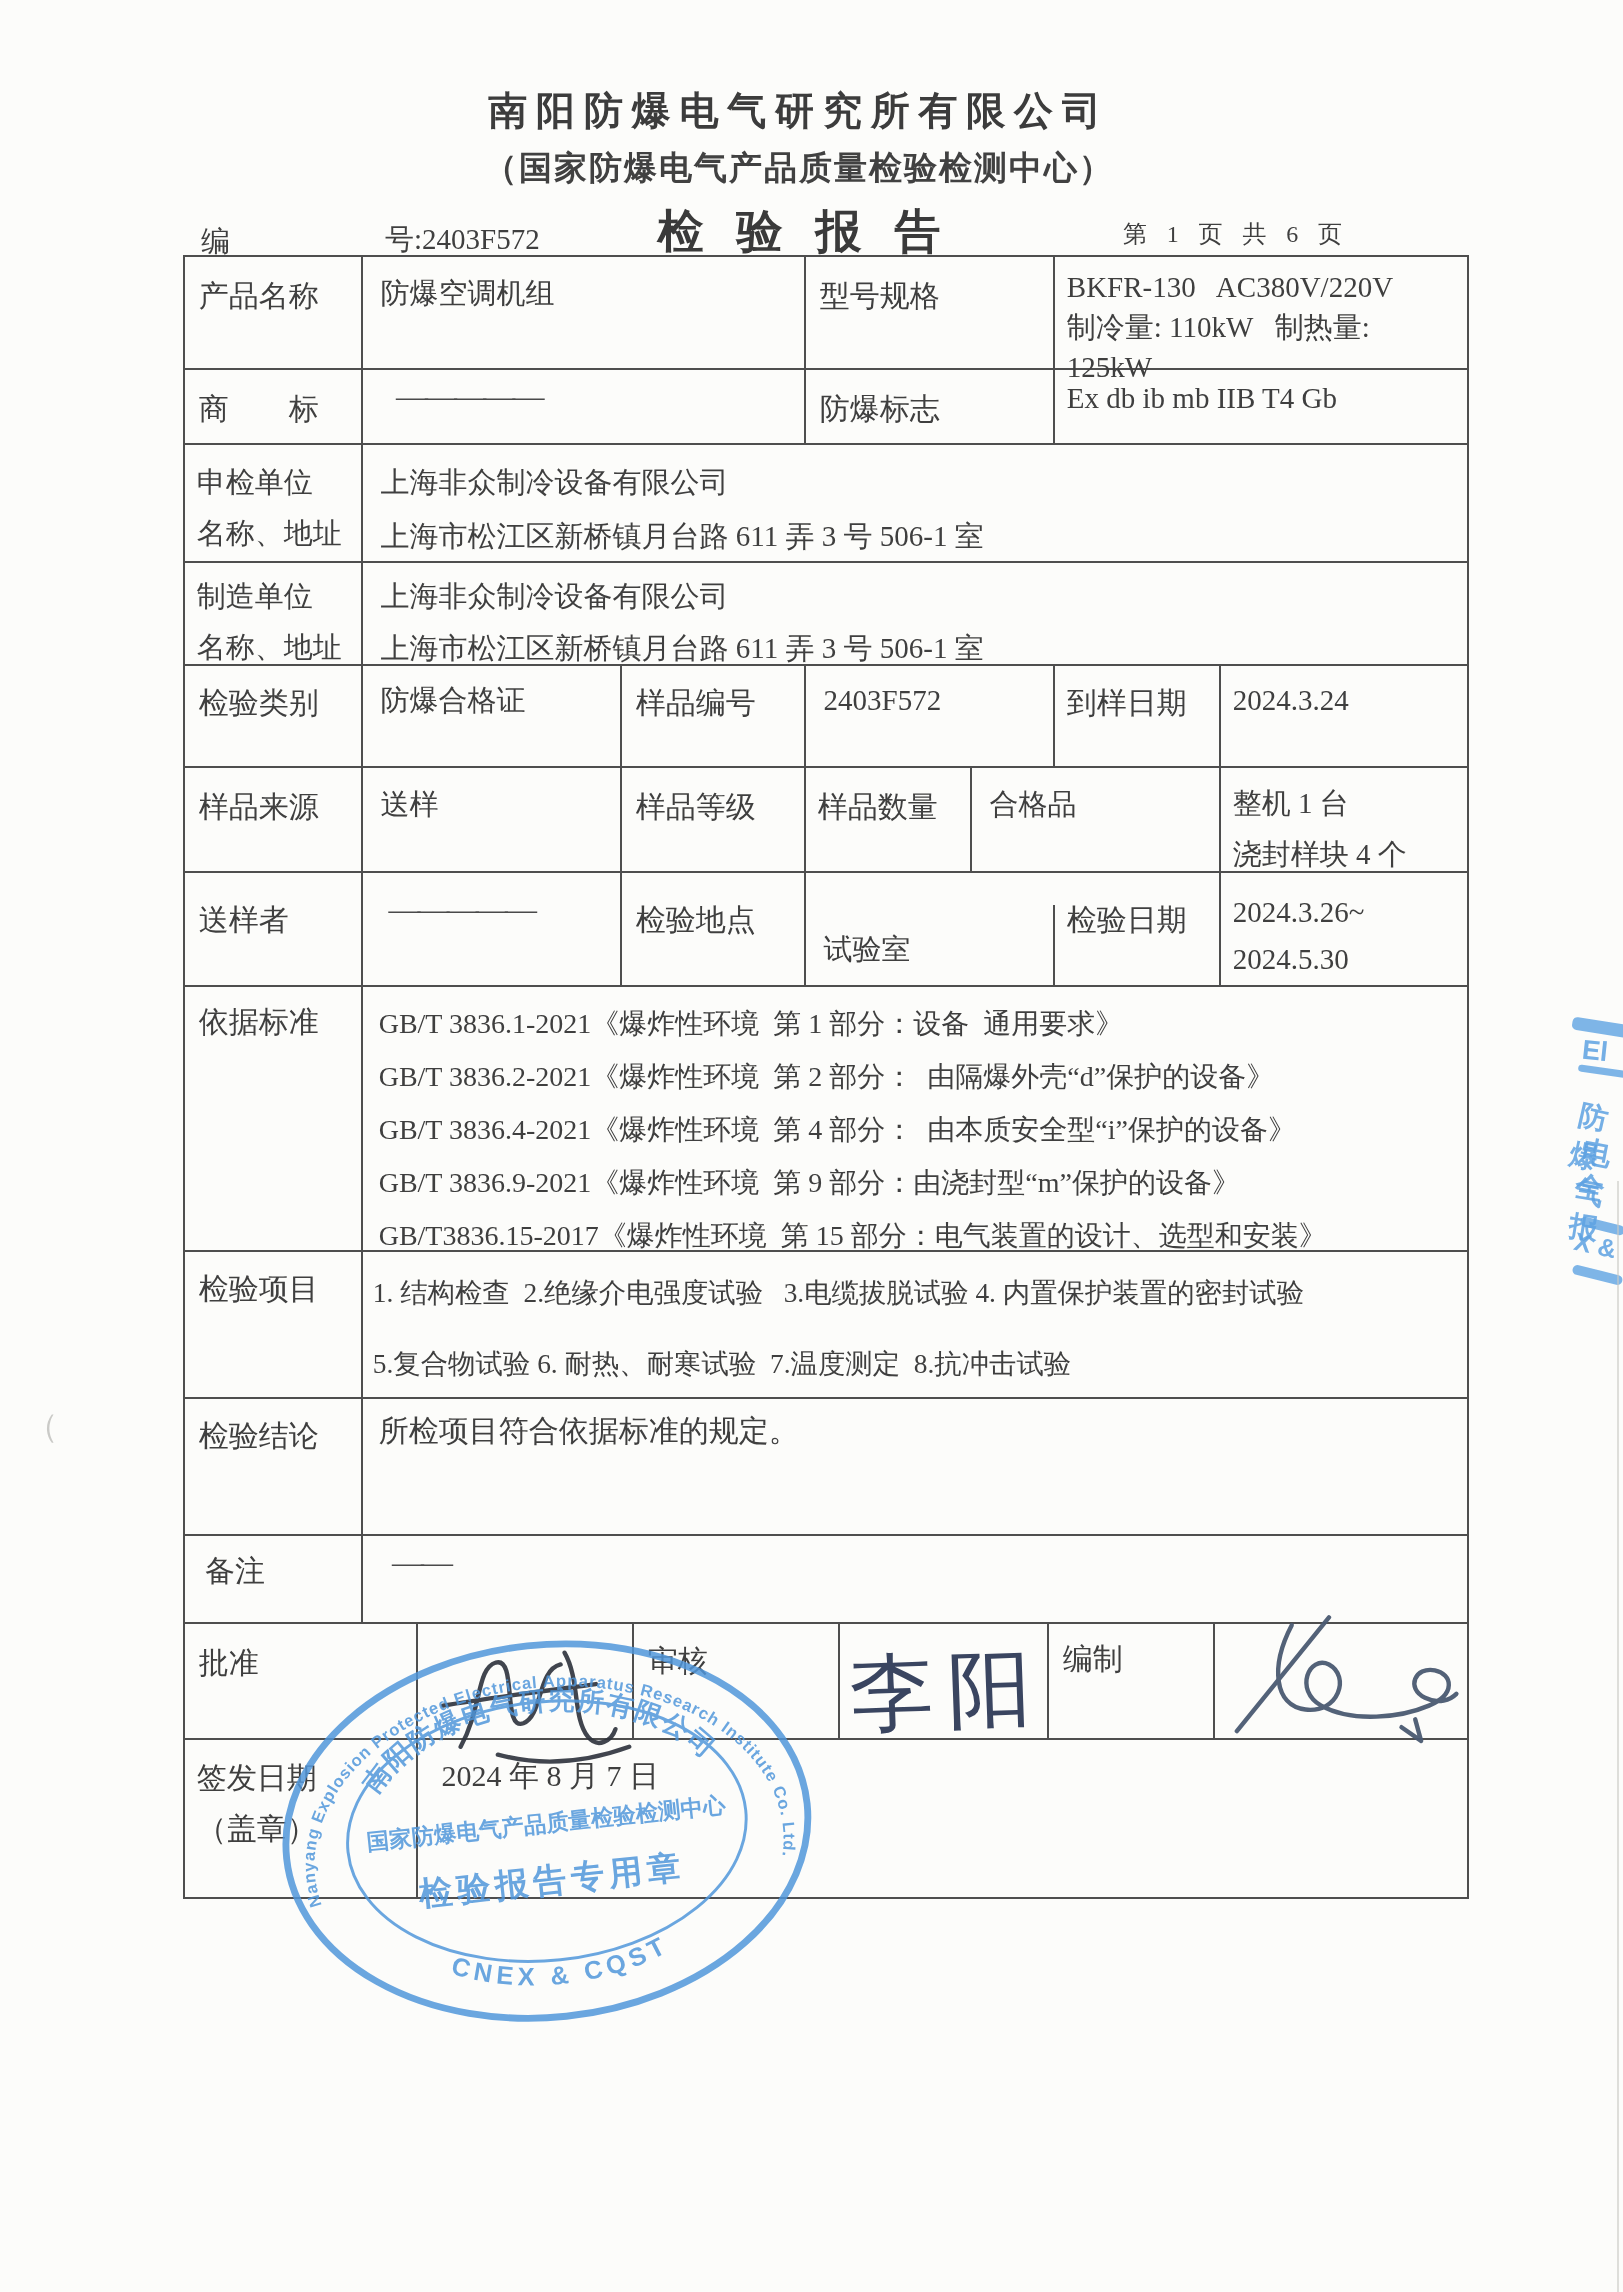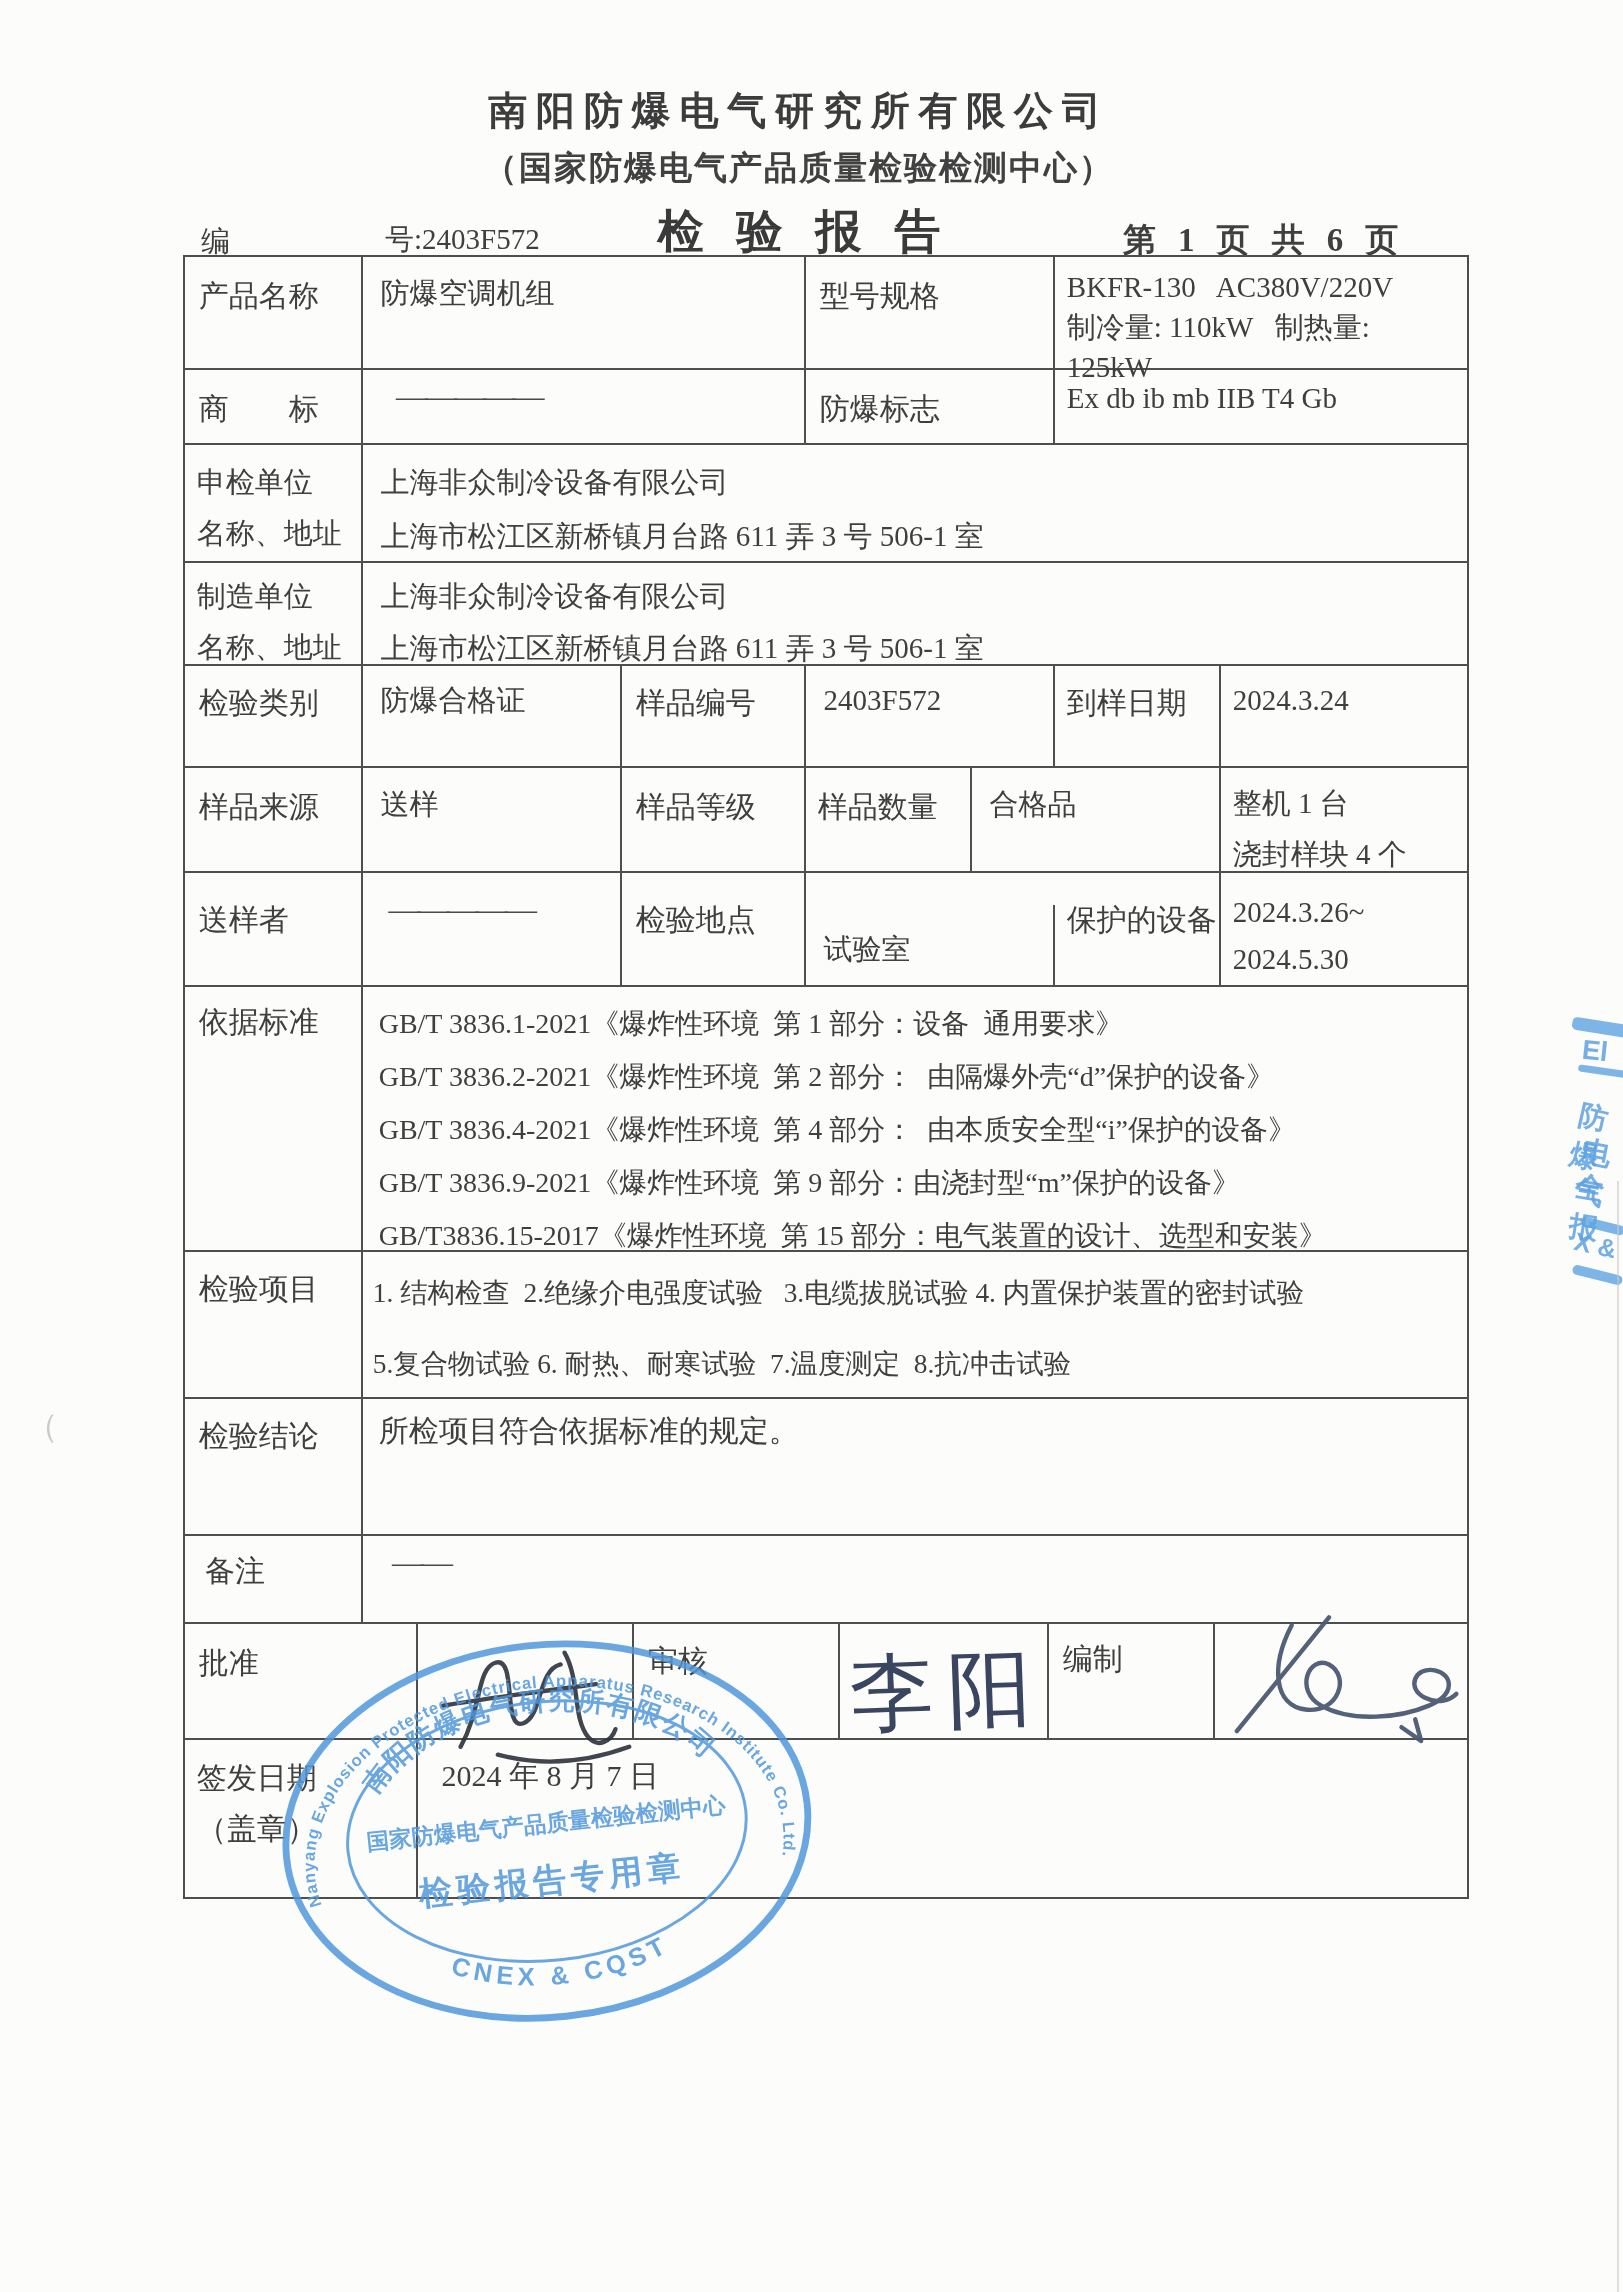--- a/index.html
+++ b/index.html
@@ -11,21 +11,21 @@
   }
   .abs{position:absolute;}
   .pre{white-space:pre;}
   
   .hdr{position:absolute;left:0;top:0;width:1598px;text-align:center;}
   .company{margin-top:84px;font-size:39px;font-weight:600;letter-spacing:8.8px;color:#3c3c3c;}
   .centername{margin-top:7.8px;font-size:33px;font-weight:600;letter-spacing:2px;color:#414141;}
   .rpt-title{margin-top:9.8px;font-size:46px;font-weight:600;letter-spacing:33px;padding-left:33px;color:#3a3a3a;}
   .no-label{left:201px;top:222px;font-size:29px;}
   .no-value{left:385px;top:220px;font-size:29px;}
-  .page-info{left:1123px;top:218px;font-size:33px;letter-spacing:6.9px;font-weight:bold;}
+  .page-info{left:1123px;top:218px;font-size:24px;letter-spacing:6.9px;}
   
   .tbl{position:absolute;left:183px;top:255px;width:1282px;border:2.5px solid #4e4e4e;background:transparent;}
   .row{display:flex;box-sizing:border-box;border-bottom:2px solid #4e4e4e;}
   .row:last-child{border-bottom:none;}
   .c{box-sizing:border-box;border-right:2px solid #4e4e4e;position:relative;overflow:visible;}
   .c.nr{border-right:none;}
   .lbl{font-size:30px;padding:13.7px 0 0 13.7px;line-height:49px;}
   .val{font-size:29px;padding:13.7px 0 0 17.6px;line-height:45px;}
   .dash{letter-spacing:-2.9px;font-size:32px;color:#4a4a4a;}
   .std-line{font-size:28px;line-height:53px;white-space:pre;}
@@ -117,21 +117,21 @@
       </div>
     </div>
 
     <div class="row" style="height:114px;">
       <div class="c lbl" style="flex:0 0 178px;padding-top:21.6px;">送样者</div>
       <div class="c" style="flex:0 0 259px;padding:17.6px 0 0 25.5px;">
         <span class="dash">—————</span>
       </div>
       <div class="c lbl" style="flex:0 0 184px;padding-top:21.6px;">检验地点</div>
       <div class="c val" style="flex:0 0 249px;padding-top:21.6px;margin-top:32px;">试验室</div>
-      <div class="c lbl" style="flex:0 0 166px;padding-top:21.6px;padding-left:11.8px;">保护的设备</div>
+      <div class="c lbl" style="flex:0 0 166px;padding-top:21.6px;padding-left:11.8px;">检验日期</div>
       <div class="c nr" style="flex:0 0 246px;font-size:29px;line-height:47px;padding:15.7px 0 0 11.8px;">
         <div class="pre">2024.3.26~</div>
         <div class="pre">2024.5.30</div>
       </div>
     </div>
 
     <div class="row" style="height:265px;">
       <div class="c lbl" style="flex:0 0 178px;padding-top:9.8px;">依据标准</div>
       <div class="c nr" style="flex:0 0 1104px;padding:9.8px 0 0 15.7px;">
         <div class="std-line">GB/T 3836.1-2021《爆炸性环境  第 1 部分：设备  通用要求》</div>

